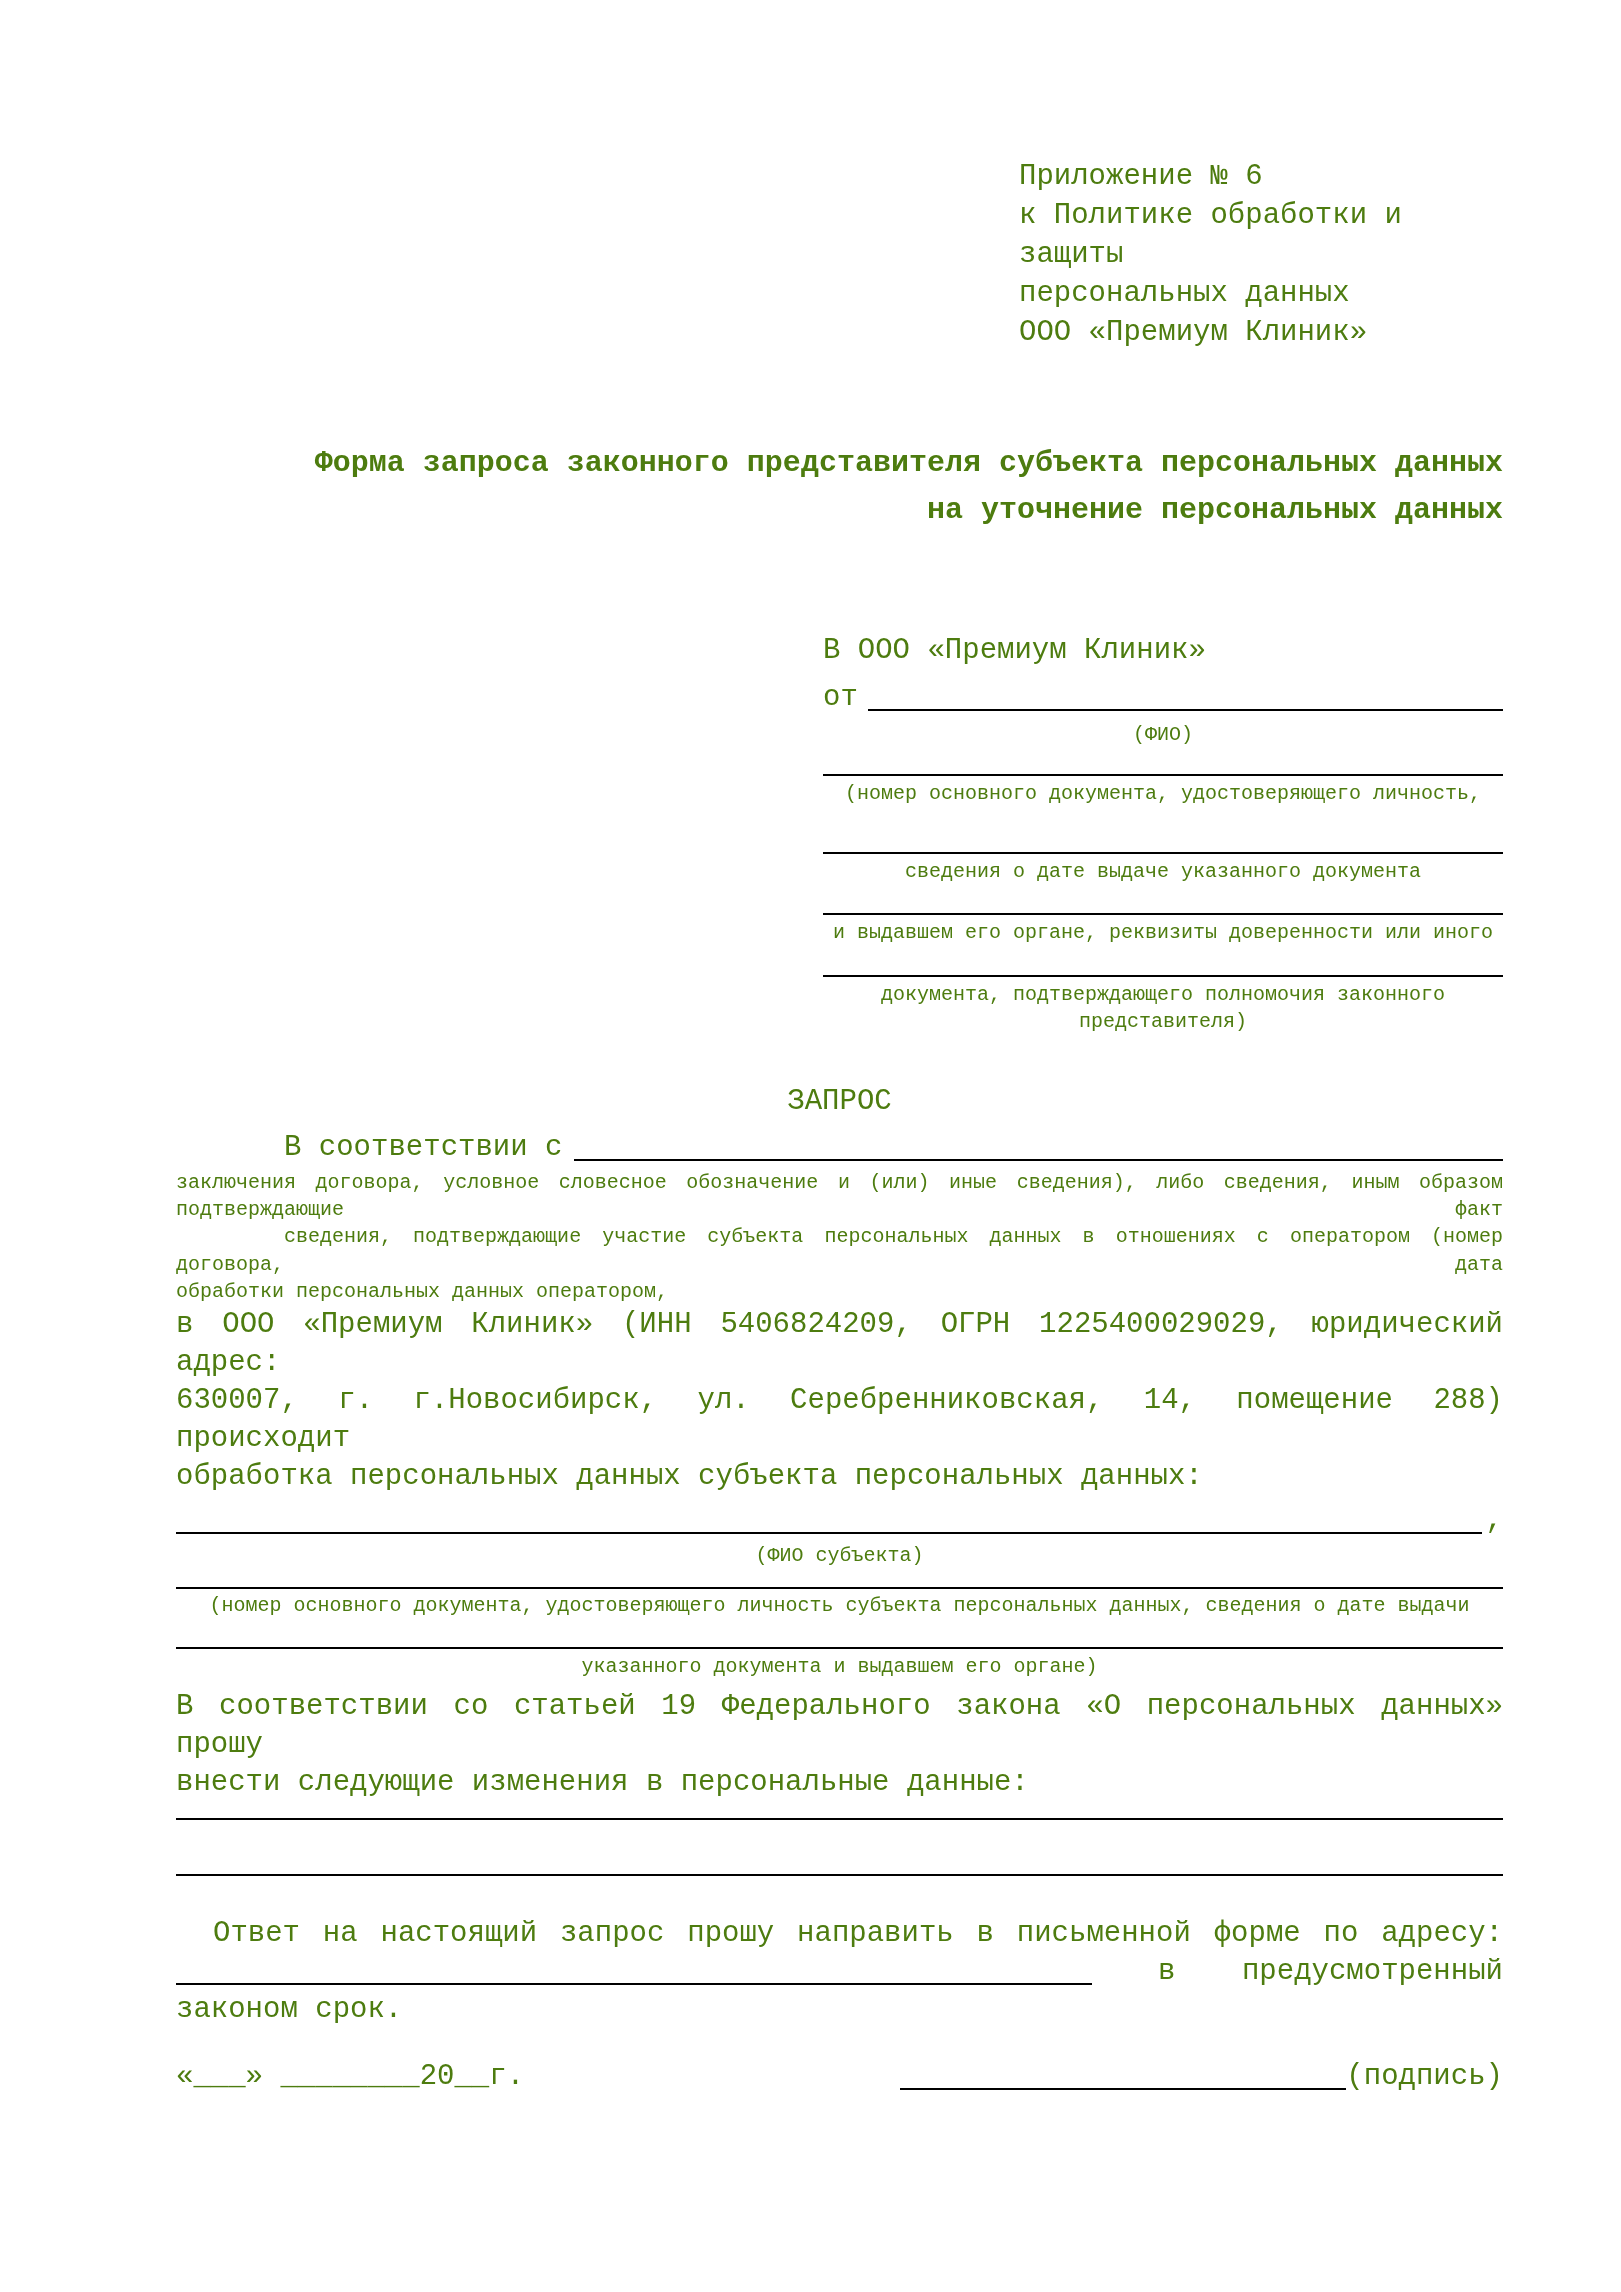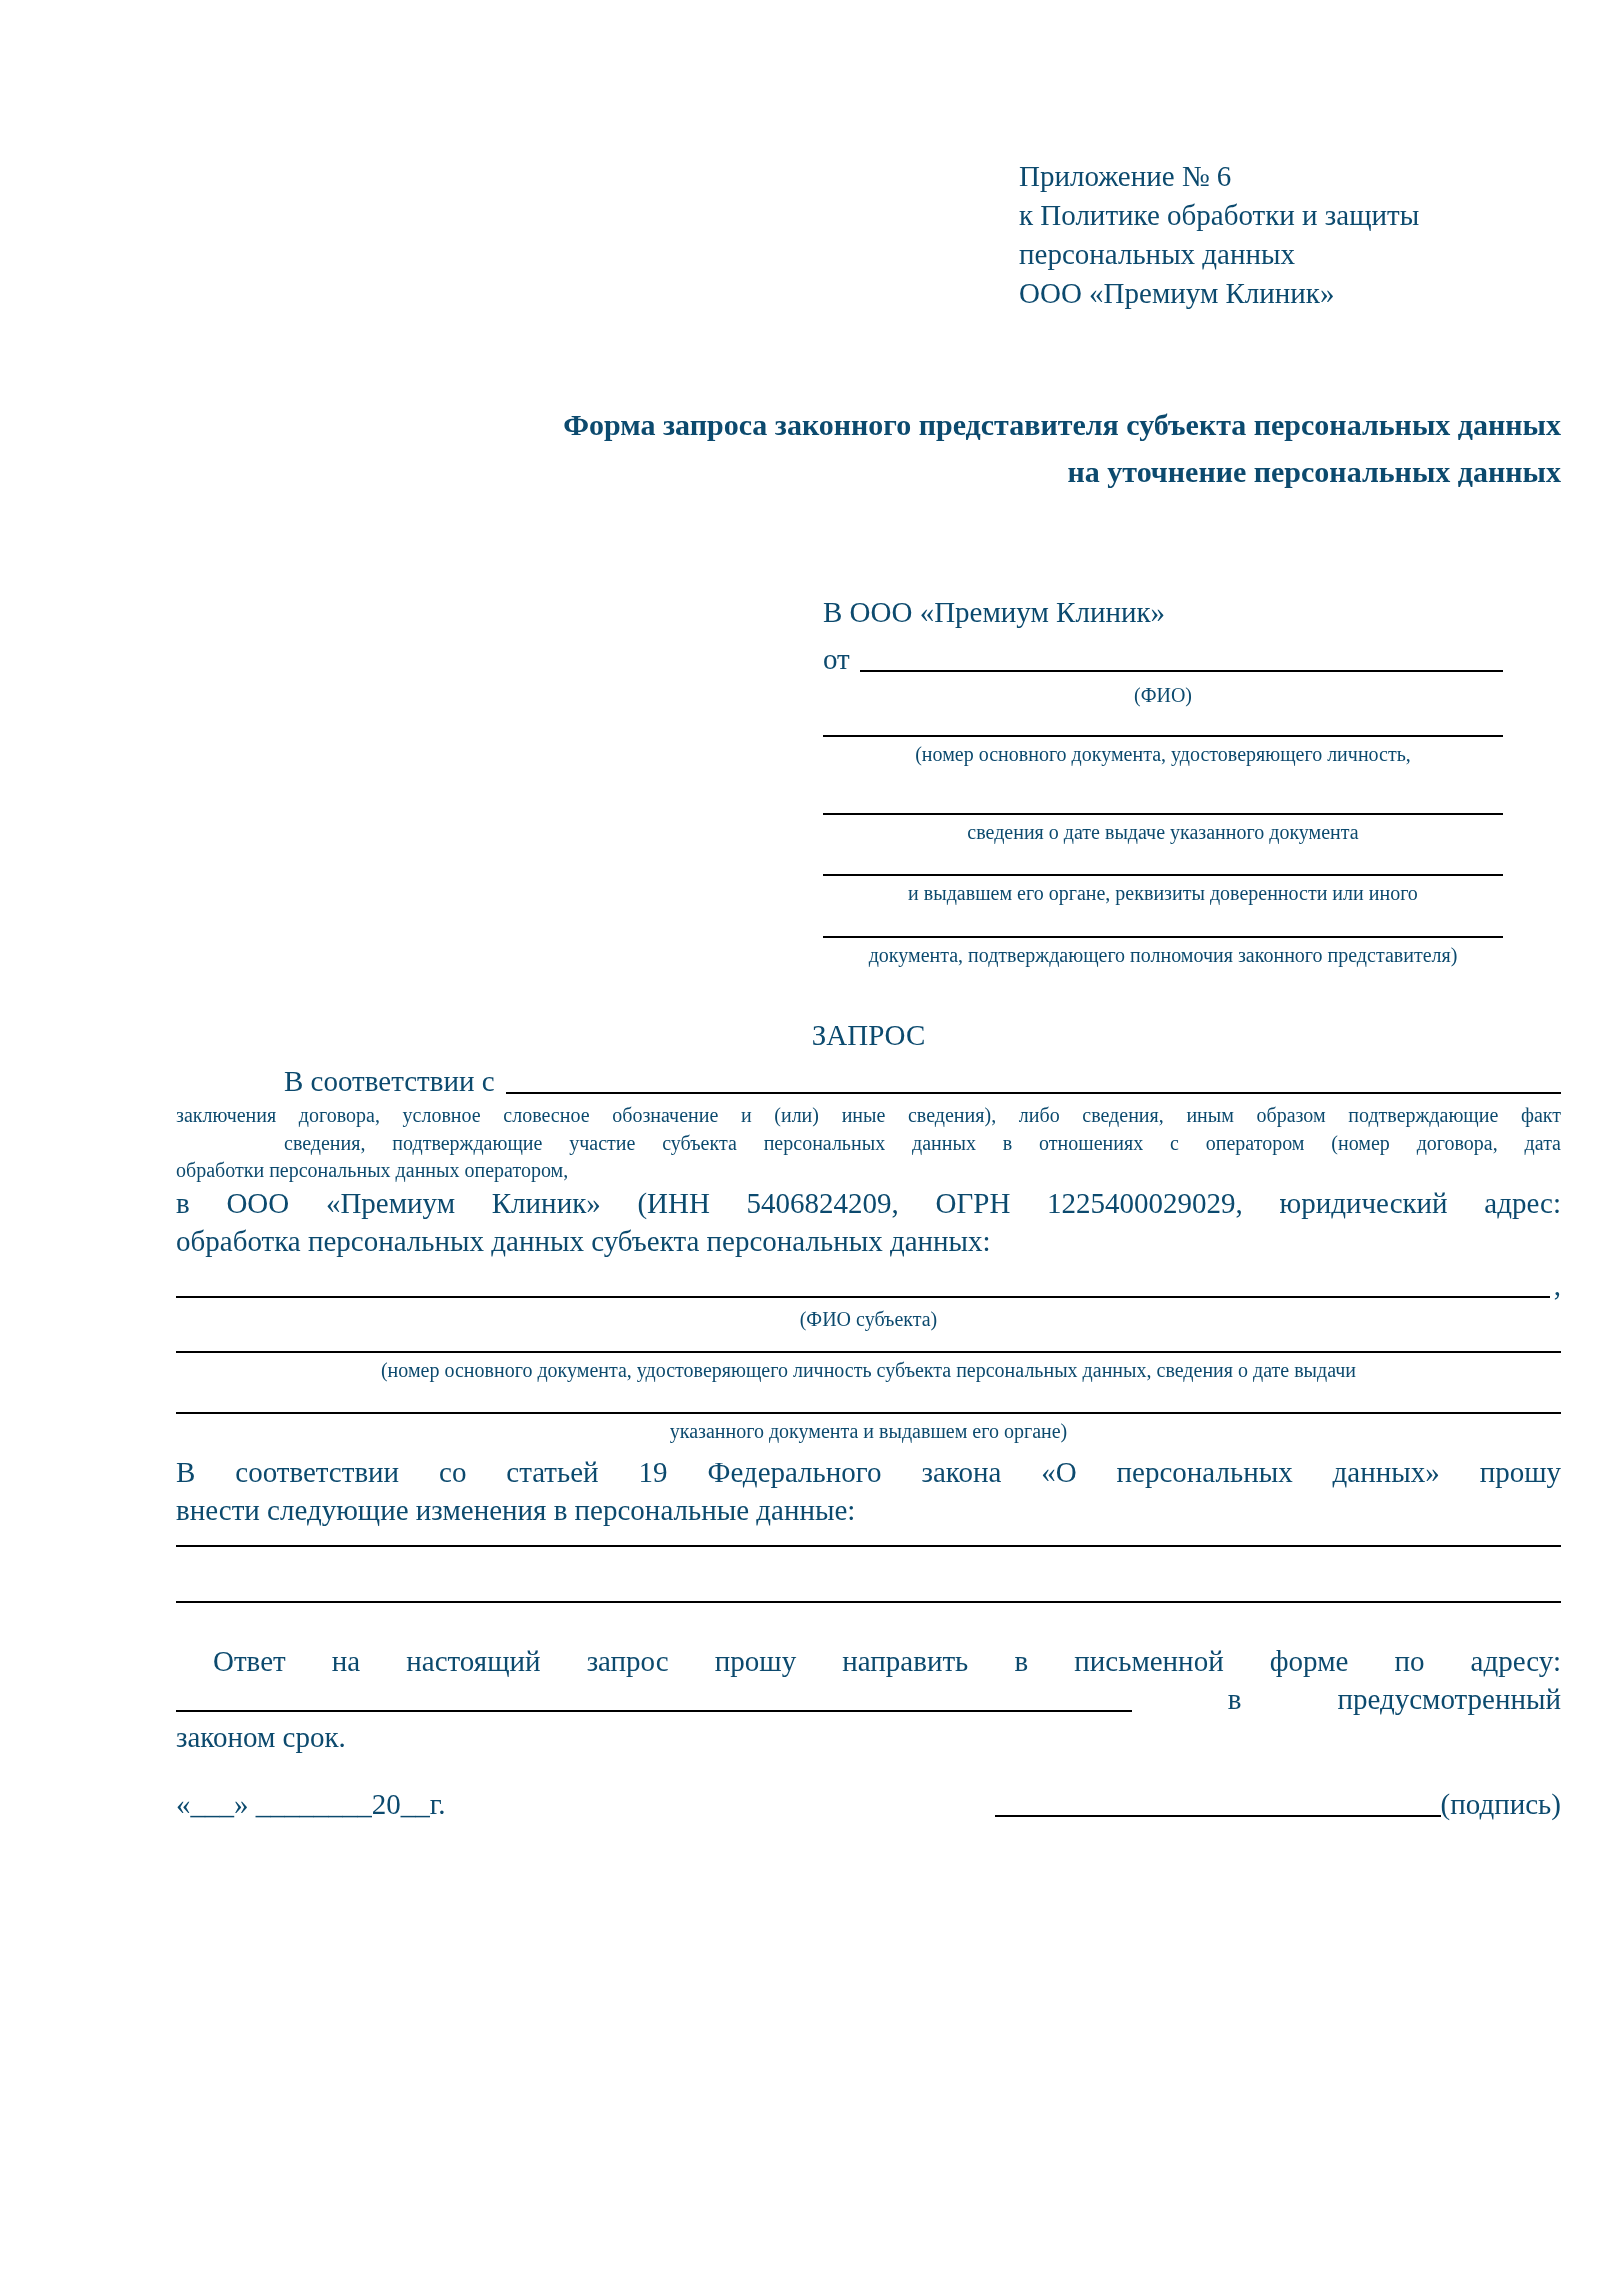--- a/index.html
+++ b/index.html
@@ -1,20 +1,20 @@
 <!DOCTYPE html>
 <html><head>
 <meta charset="utf-8">
 <style>
   html,body{margin:0;padding:0;background:#ffffff;}
   .page{
-    width:1621px;height:2293px;background:#ffffff;color:#0c4a6e;
-    font-family:Liberation Serif, serif;
+    width:1621px;height:2293px;background:#ffffff;color:#4d7c0f;
+    font-family:Liberation Mono, monospace;
     box-sizing:border-box;position:relative;
-    padding:157px 60px 0 176px;
+    padding:157px 118px 0 176px;
     font-size:29px;line-height:38px;
   }
   .appendix{margin-left:843px;line-height:39px;}
   .title{margin-top:88px;text-align:right;font-weight:bold;font-size:30px;line-height:47px;}
   .addressee{margin-top:98px;margin-left:647px;width:680px;}
   .row{display:flex;align-items:flex-end;}
   .fill{flex:1 1 auto;border-bottom:2px solid #000;height:0;margin-bottom:5.9px;}
   .from-row{margin-top:9px;}
   .from-row .label{margin-right:9.8px;}
   .cap{font-size:20px;line-height:27.4px;}
@@ -82,20 +82,21 @@
   </div>
 
   <div class="cap cap-par">
     <div class="jl">заключения договора, условное словесное обозначение и (или) иные сведения), либо сведения, иным образом подтверждающие факт</div>
     <div class="jl ind110">сведения, подтверждающие участие субъекта персональных данных в отношениях с оператором (номер договора, дата</div>
     <div>обработки персональных данных оператором,</div>
   </div>
 
   <div>
     <div class="jl">в ООО «Премиум Клиник» (ИНН 5406824209, ОГРН 1225400029029, юридический адрес:</div>
+    <div class="jl">630007, г. г.Новосибирск, ул. Серебренниковская, 14, помещение 288) происходит</div>
     <div>обработка персональных данных субъекта персональных данных:</div>
   </div>
 
   <div class="row comma-row">
     <div class="fill"></div>
     <span>,</span>
   </div>
   <div class="cap center" style="margin-top:2px;">(ФИО субъекта)</div>
 
   <div class="uline" style="margin-top:17.6px;"></div>

